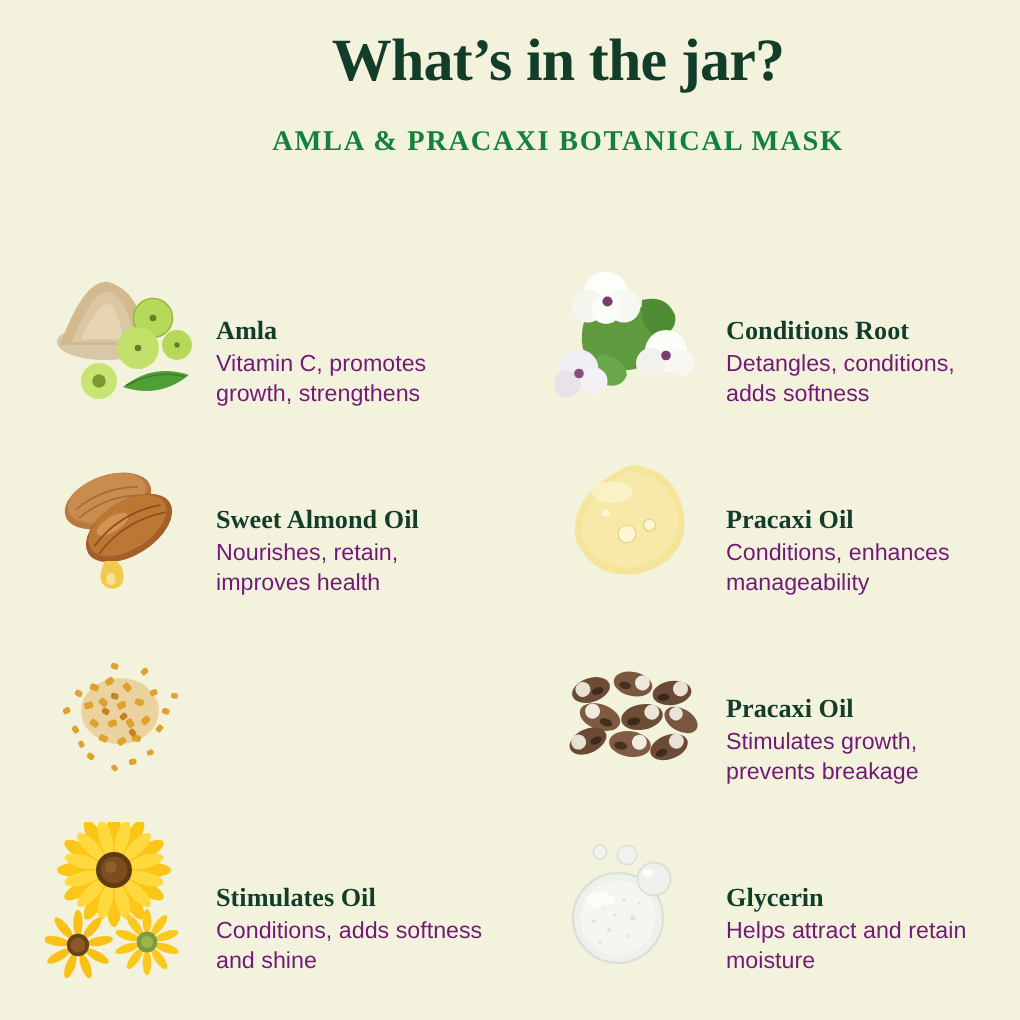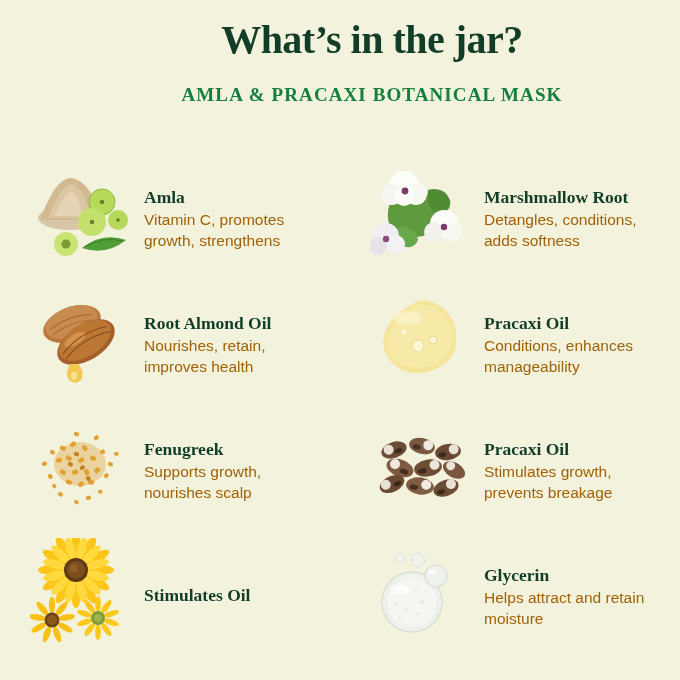--- a/index.html
+++ b/index.html
@@ -33,21 +33,21 @@
   .grid{
     position:absolute;
     top:148px;left:0;
     width:680px;
     display:grid;
     grid-template-columns:340px 340px;
     grid-auto-rows:126px;
   }
   .item{
     display:flex;
-    align-items:center;
+    align-items:flex-end;
     padding-left:30px;
     box-sizing:border-box;
   }
   .thumb{
     width:100px;height:104px;
     flex:0 0 100px;
     position:relative;
     margin-top:2px;
   }
   .thumb svg{display:block;width:100%;height:100%;}
@@ -56,21 +56,21 @@
     font-family:"Liberation Serif", serif;
     font-weight:700;
     font-size:17.5px;
     color:#123d28;
     margin:0 0 3px 0;
     line-height:1.15;
     white-space:nowrap;
   }
   .desc{
     font-size:15.5px;
-    color:#a16207;
+    color:#701a75;
     margin:0;
     line-height:1.33;
     max-width:180px;
   }
   .corner{
     position:absolute;right:0;bottom:0;
     width:0;height:0;
     border-left:16px solid transparent;
     border-bottom:16px solid #ffc81f;
   }
@@ -134,21 +134,21 @@
           </g>
           <g>
             <circle cx="16" cy="76" r="13" fill="#f1eef3"></circle>
             <circle cx="8" cy="86" r="9" fill="#e8e3ea"></circle>
             <circle cx="26" cy="84" r="9" fill="#f4f1f6"></circle>
             <circle cx="16" cy="79" r="3.2" fill="#8c4a7d"></circle>
           </g>
         </svg>
       </div>
       <div class="txt">
-        <p class="name">Marshmallow Root</p>
+        <p class="name">Conditions Root</p>
         <p class="desc">Detangles, conditions, adds softness</p>
       </div>
     </div>
 
     <div class="item">
       <div class="thumb">
         <svg viewBox="0 0 100 104">
           <g transform="rotate(-20 42 38)">
             <ellipse cx="42" cy="38" rx="30" ry="17" fill="#b9783f"></ellipse>
             <ellipse cx="42" cy="36" rx="27" ry="15" fill="#c98c4f"></ellipse>
@@ -160,21 +160,21 @@
             <ellipse cx="56" cy="54" rx="29" ry="16" fill="#bd7734"></ellipse>
             <ellipse cx="48" cy="48" rx="12" ry="5" fill="#e0a862" opacity="0.6"></ellipse>
             <path d="M30 54 Q56 44 82 54" stroke="#8f4f1d" stroke-width="1.2" fill="none"></path>
             <path d="M30 60 Q56 50 82 60" stroke="#8f4f1d" stroke-width="1.2" fill="none"></path>
           </g>
           <path d="M40 78 Q34 90 40 95 Q48 99 52 92 Q54 84 48 78 Z" fill="#f2c94c"></path>
           <ellipse cx="44" cy="90" rx="3" ry="4" fill="#fbe9a8" opacity="0.8"></ellipse>
         </svg>
       </div>
       <div class="txt">
-        <p class="name">Root Almond Oil</p>
+        <p class="name">Sweet Almond Oil</p>
         <p class="desc">Nourishes, retain, improves health</p>
       </div>
     </div>
 
     <div class="item">
       <div class="thumb">
         <svg viewBox="0 0 100 104">
           <path d="M50 14 Q80 16 86 46 Q90 76 58 86 Q26 92 14 64 Q8 34 50 14 Z" fill="#f5e59a"></path>
           <path d="M50 18 Q76 20 82 46 Q85 72 57 81 Q29 86 18 62 Q14 38 50 18 Z" fill="#f7eaa8"></path>
           <ellipse cx="38" cy="32" rx="14" ry="7" fill="#fbf4cd" opacity="0.75"></ellipse>
@@ -227,24 +227,20 @@
             <rect x="22" y="72" width="4.5" height="3.6" rx="1.4" transform="rotate(60 24 74)"></rect>
             <rect x="84" y="40" width="4.5" height="3.6" rx="1.4" transform="rotate(10 86 42)"></rect>
           </g>
           <g fill="#c2821f">
             <rect x="38" y="50" width="5" height="4" rx="1.5" transform="rotate(30 40 52)"></rect>
             <rect x="50" y="54" width="5" height="4" rx="1.5" transform="rotate(-40 52 56)"></rect>
             <rect x="44" y="40" width="5" height="4" rx="1.5" transform="rotate(15 46 42)"></rect>
             <rect x="56" y="64" width="5" height="4" rx="1.5" transform="rotate(50 58 66)"></rect>
           </g>
         </svg>
-      </div>
-      <div class="txt">
-        <p class="name">Fenugreek</p>
-        <p class="desc">Supports growth, nourishes scalp</p>
       </div>
     </div>
 
     <div class="item">
       <div class="thumb">
         <svg viewBox="0 0 100 104">
           <g>
             <g transform="rotate(-18 24 38)">
               <ellipse cx="24" cy="38" rx="13" ry="8" fill="#6d4c35"></ellipse>
               <ellipse cx="19" cy="36" rx="5" ry="5" fill="#e8e2d6"></ellipse>
@@ -364,20 +360,21 @@
               <ellipse cx="0" cy="-24" rx="5" ry="14" transform="rotate(288)"></ellipse>
               <ellipse cx="0" cy="-24" rx="5" ry="14" transform="rotate(324)"></ellipse>
             </g>
             <circle cx="0" cy="0" r="12" fill="#7f9a3a"></circle>
             <circle cx="0" cy="0" r="7" fill="#9bb44d"></circle>
           </g>
         </svg>
       </div>
       <div class="txt">
         <p class="name">Stimulates Oil</p>
+        <p class="desc">Conditions, adds softness and shine</p>
       </div>
     </div>
 
     <div class="item">
       <div class="thumb">
         <svg viewBox="0 0 100 104">
           <circle cx="42" cy="64" r="30" fill="#eef0ec"></circle>
           <circle cx="42" cy="64" r="30" fill="none" stroke="#d9ded7" stroke-width="1.4"></circle>
           <circle cx="42" cy="64" r="25" fill="#f4f6f2"></circle>
           <g fill="#dfe3dc">

